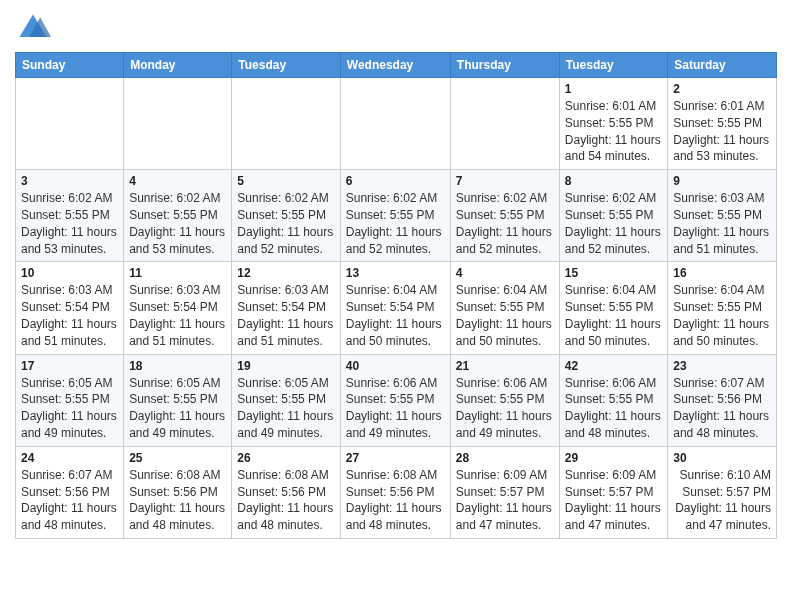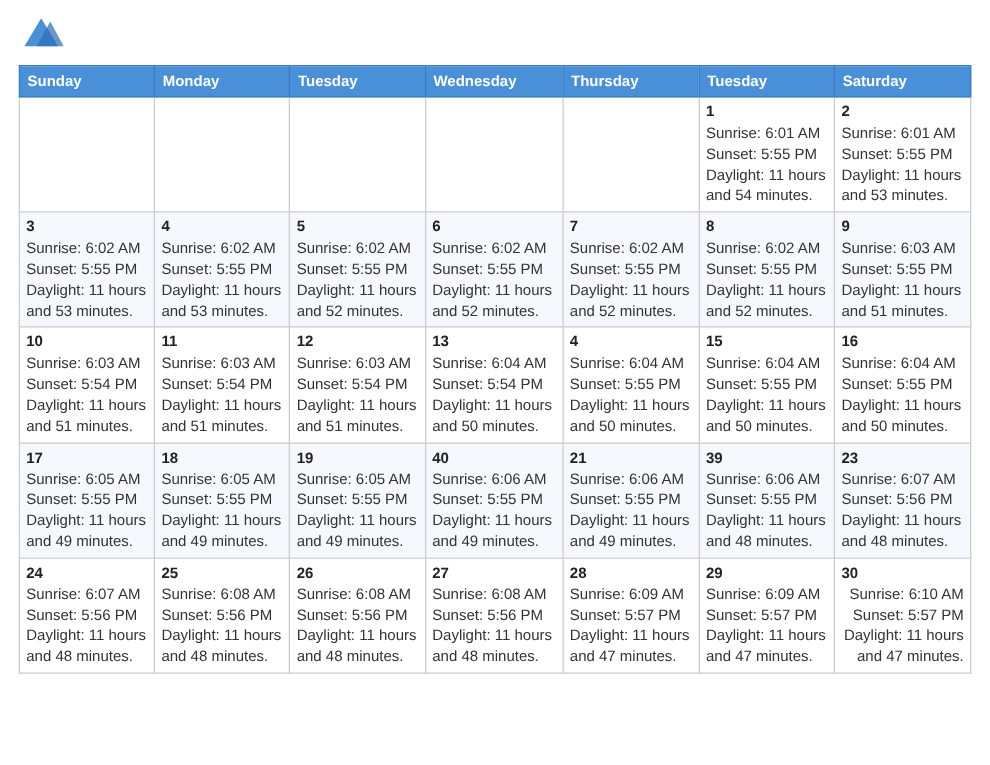--- a/index.html
+++ b/index.html
@@ -292,21 +292,21 @@
 and 49 minutes.</div>
           </td>
           <td>
             <span class="day-num">21</span>
             <div class="day-info" style="white-space: pre-line;">Sunrise: 6:06 AM
 Sunset: 5:55 PM
 Daylight: 11 hours
 and 49 minutes.</div>
           </td>
           <td>
-            <span class="day-num">39</span>
+            <span class="day-num">42</span>
             <div class="day-info" style="white-space: pre-line;">Sunrise: 6:06 AM
 Sunset: 5:55 PM
 Daylight: 11 hours
 and 48 minutes.</div>
           </td>
           <td>
             <span class="day-num">23</span>
             <div class="day-info" style="white-space: pre-line;">Sunrise: 6:07 AM
 Sunset: 5:56 PM
 Daylight: 11 hours

